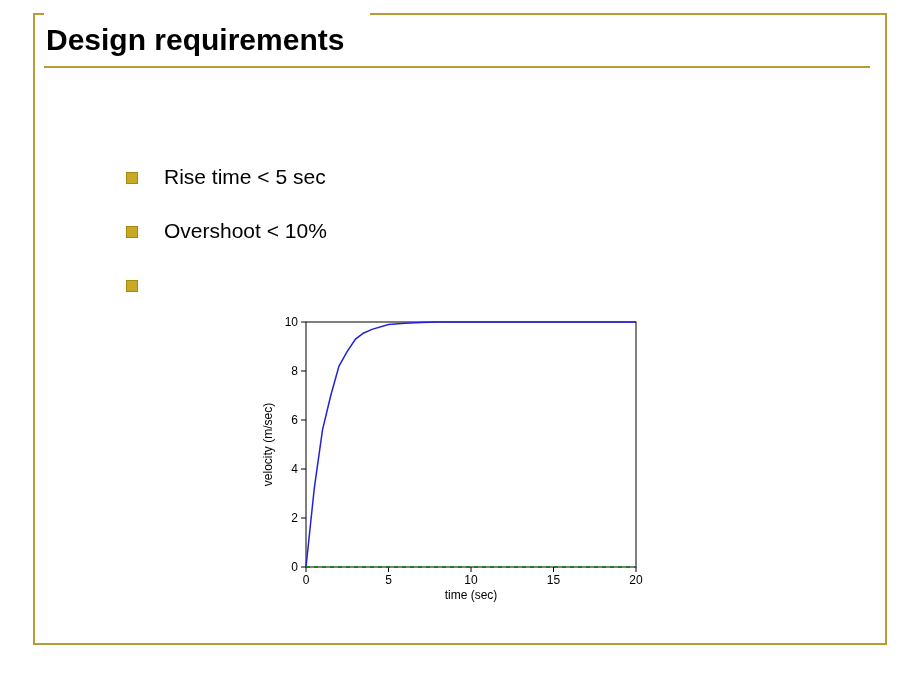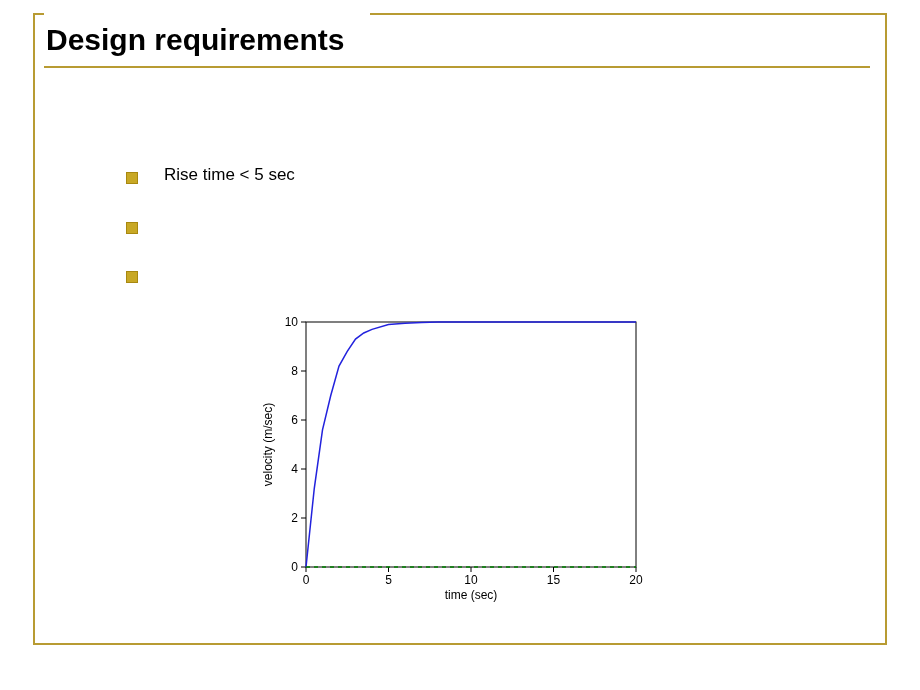--- a/index.html
+++ b/index.html
@@ -88,21 +88,21 @@
     width: 10px;
     height: 10px;
     background: #c8a825;
     border: 1px solid #a88810;
     margin-top: 7px;
     margin-right: 26px;
     flex: none;
   }
   .bullet-text {
     font-family: Arial, sans-serif;
-    font-size: 17px;
+    font-size: 21px;
     color: #000;
   }
   .chart-wrap {
     position: absolute;
     left: 256px;
     top: 307px;
     width: 400px;
     height: 300px;
   }
   .chart-svg {
@@ -133,20 +133,21 @@
   <div class="title">Design requirements</div>
   <div class="title-underline"></div>
 
   <div class="bullets">
     <div class="bullet-row">
       <div class="bullet-square"></div>
       <div class="bullet-text">Rise time &lt; 5 sec</div>
     </div>
     <div class="bullet-row">
       <div class="bullet-square"></div>
+      <div class="bullet-text">Overshoot &lt; 10%</div>
     </div>
     <div class="bullet-row">
       <div class="bullet-square"></div>
     </div>
   </div>
 
   <div class="chart-wrap">
     <svg class="chart-svg" width="400" height="300" viewBox="0 0 400 300">
       <rect x="0" y="0" width="400" height="300" fill="#ffffff"></rect>
       <g id="chart-root">

